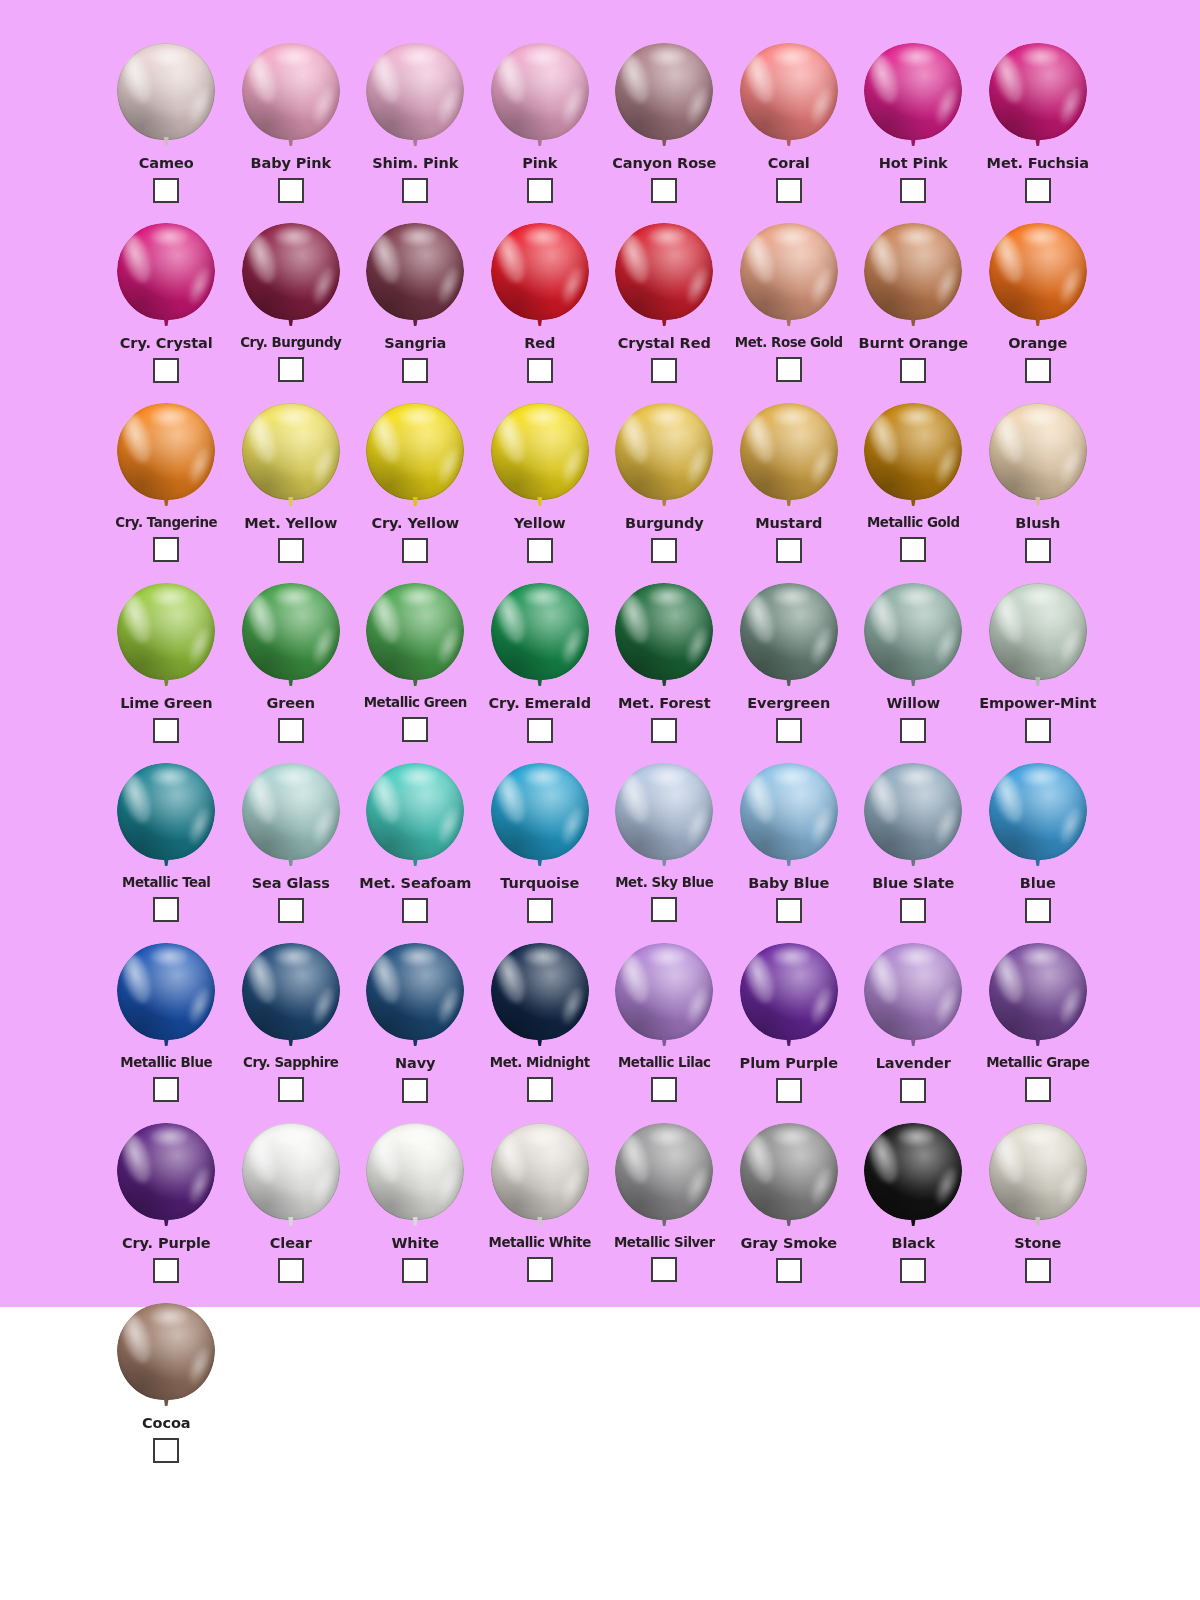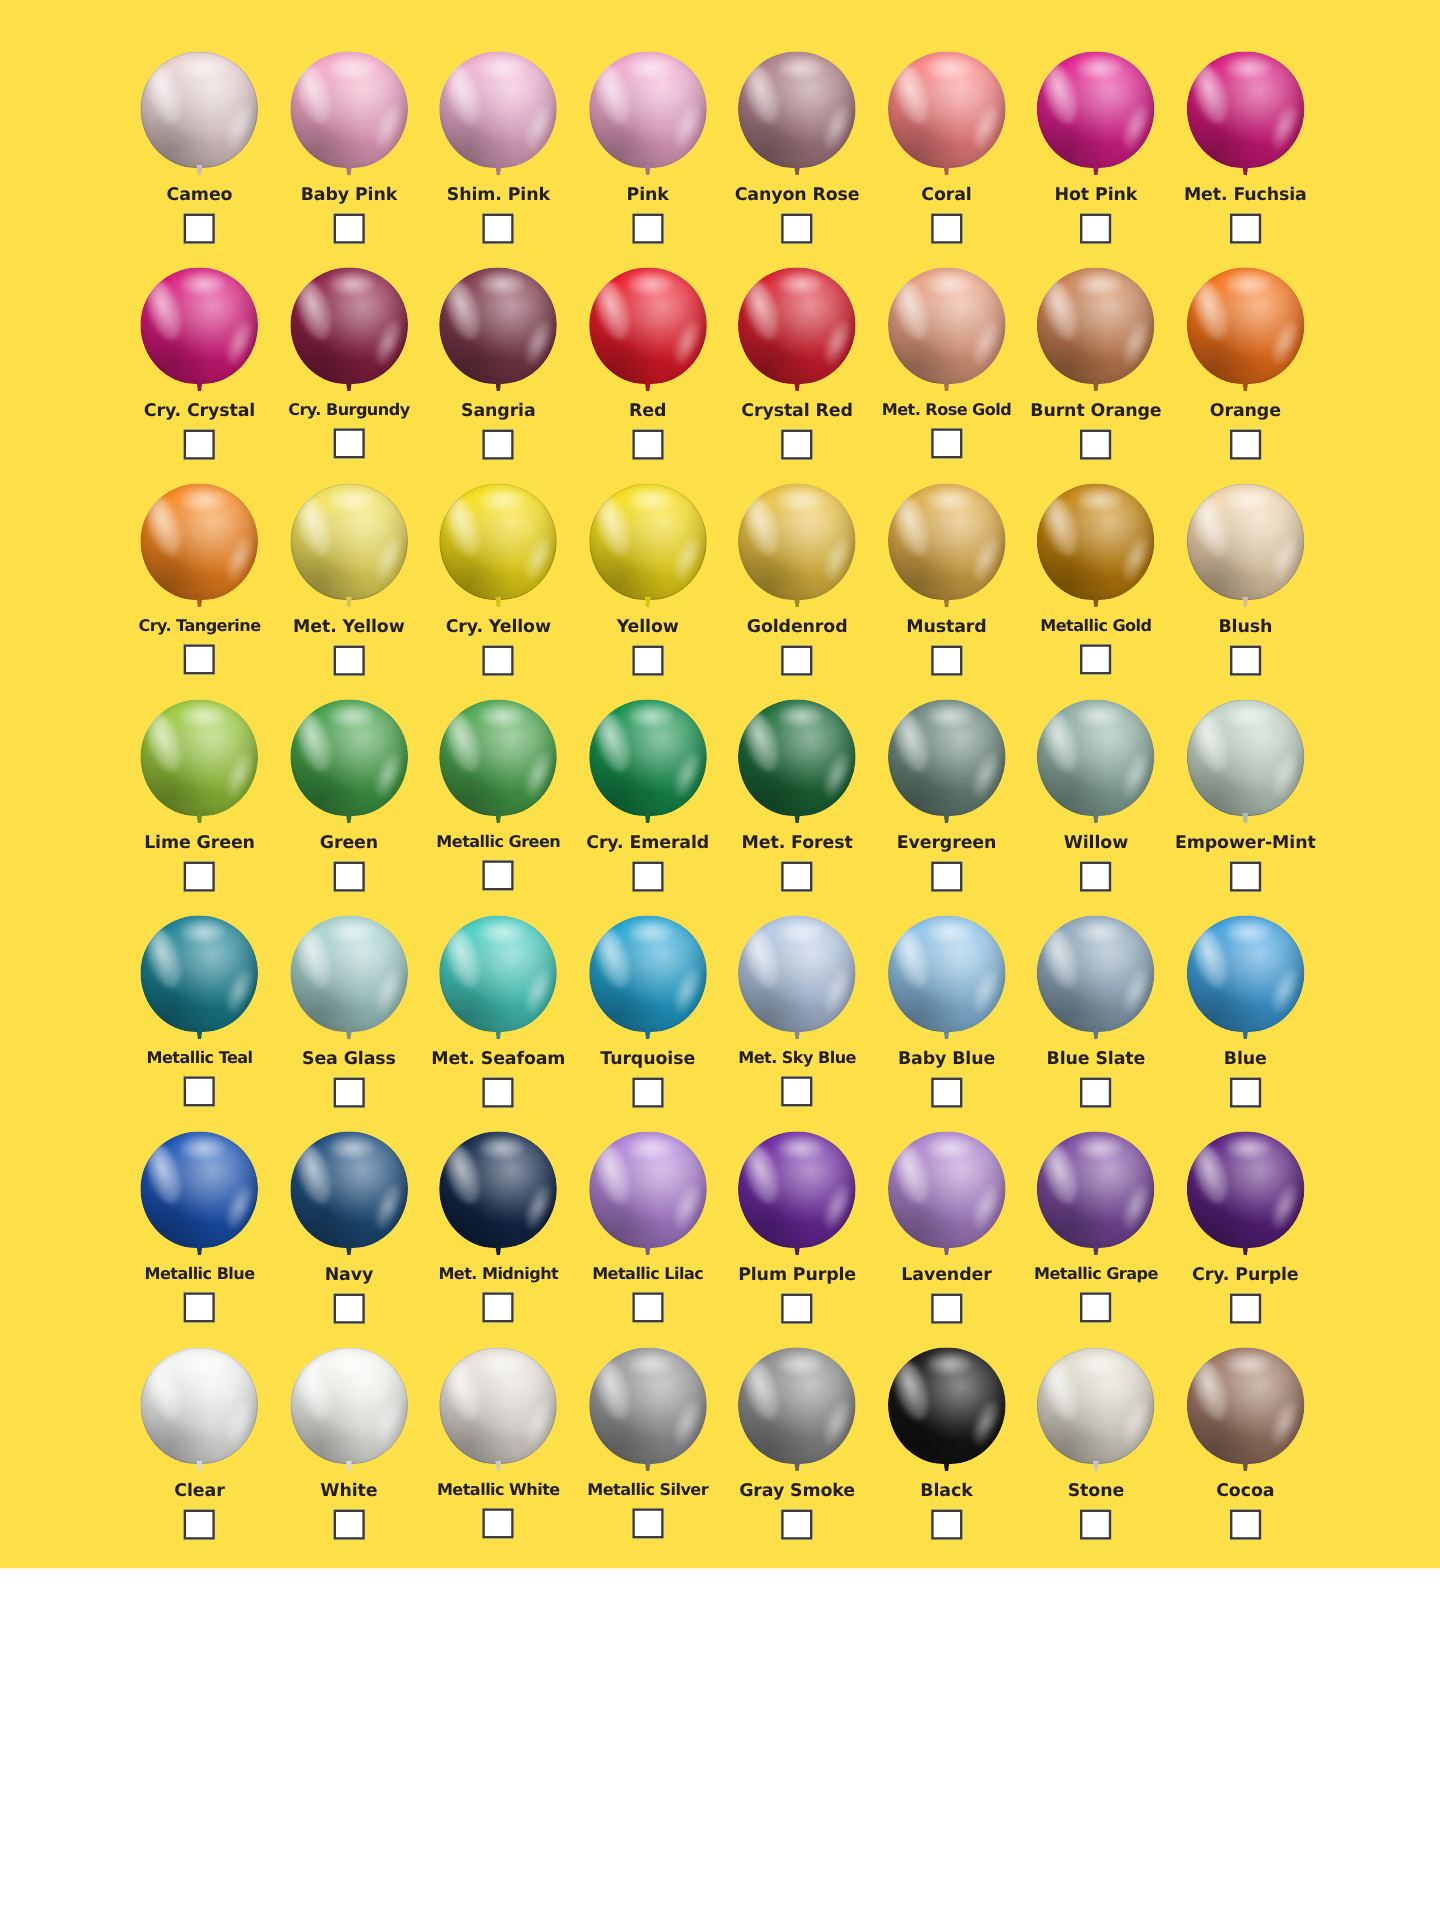--- a/index.html
+++ b/index.html
@@ -12,21 +12,21 @@
     width: 1200px;
     height: 1600px;
     font-family: "DejaVu Sans", "Liberation Sans", sans-serif;
     overflow: hidden;
   }
 
   #chart {
     position: relative;
     width: 1200px;
     height: 1307px;
-    background: #fde047;
+    background: #f0abfc;
     text-decoration: underline;
   }
 
   .grid {
     position: absolute;
     left: 104px;
     top: 34px;
     width: 996px;
     display: grid;
     grid-template-columns: repeat(8, 124.5px);
@@ -465,21 +465,21 @@
           <div class="balloon">
             <div class="base" style="background: radial-gradient(86% 84% at 58% 30%, rgb(237, 203, 98) 0%, rgb(233, 193, 68) 46%, rgb(182, 151, 53) 100%);"></div>
             <div class="shade"></div>
             <div class="hl-left"></div>
             <div class="hl-top"></div>
             <div class="hl-right"></div>
             <div class="rim"></div>
           </div>
           <div class="knot" style="background: rgb(163, 135, 48);"></div>
         </div>
-        <div class="label">Goldenrod</div>
+        <div class="label">Burgundy</div>
         <div class="checkbox"></div>
       </div>
       <div class="swatch">
         <div class="balloon-wrap">
           <div class="balloon">
             <div class="base" style="background: radial-gradient(86% 84% at 58% 30%, rgb(228, 186, 103) 0%, rgb(223, 173, 74) 46%, rgb(174, 135, 58) 100%);"></div>
             <div class="shade"></div>
             <div class="hl-left"></div>
             <div class="hl-top"></div>
             <div class="hl-right"></div>
@@ -766,20 +766,35 @@
             <div class="base" style="background: radial-gradient(86% 84% at 58% 30%, rgb(63, 111, 193) 0%, rgb(26, 84, 181) 46%, rgb(20, 66, 141) 100%);"></div>
             <div class="shade"></div>
             <div class="hl-left"></div>
             <div class="hl-top"></div>
             <div class="hl-right"></div>
             <div class="rim"></div>
           </div>
           <div class="knot" style="background: rgb(18, 59, 127);"></div>
         </div>
         <div class="label tight">Metallic Blue</div>
+        <div class="checkbox"></div>
+      </div>
+      <div class="swatch">
+        <div class="balloon-wrap">
+          <div class="balloon">
+            <div class="base" style="background: radial-gradient(86% 84% at 58% 30%, rgb(67, 104, 142) 0%, rgb(31, 75, 121) 46%, rgb(24, 59, 94) 100%);"></div>
+            <div class="shade"></div>
+            <div class="hl-left"></div>
+            <div class="hl-top"></div>
+            <div class="hl-right"></div>
+            <div class="rim"></div>
+          </div>
+          <div class="knot" style="background: rgb(22, 53, 85);"></div>
+        </div>
+        <div class="label tight">Cry. Sapphire</div>
         <div class="checkbox"></div>
       </div>
       <div class="swatch">
         <div class="balloon-wrap">
           <div class="balloon">
             <div class="base" style="background: radial-gradient(86% 84% at 58% 30%, rgb(67, 107, 147) 0%, rgb(31, 79, 126) 46%, rgb(24, 62, 98) 100%);"></div>
             <div class="shade"></div>
             <div class="hl-left"></div>
             <div class="hl-top"></div>
             <div class="hl-right"></div>

